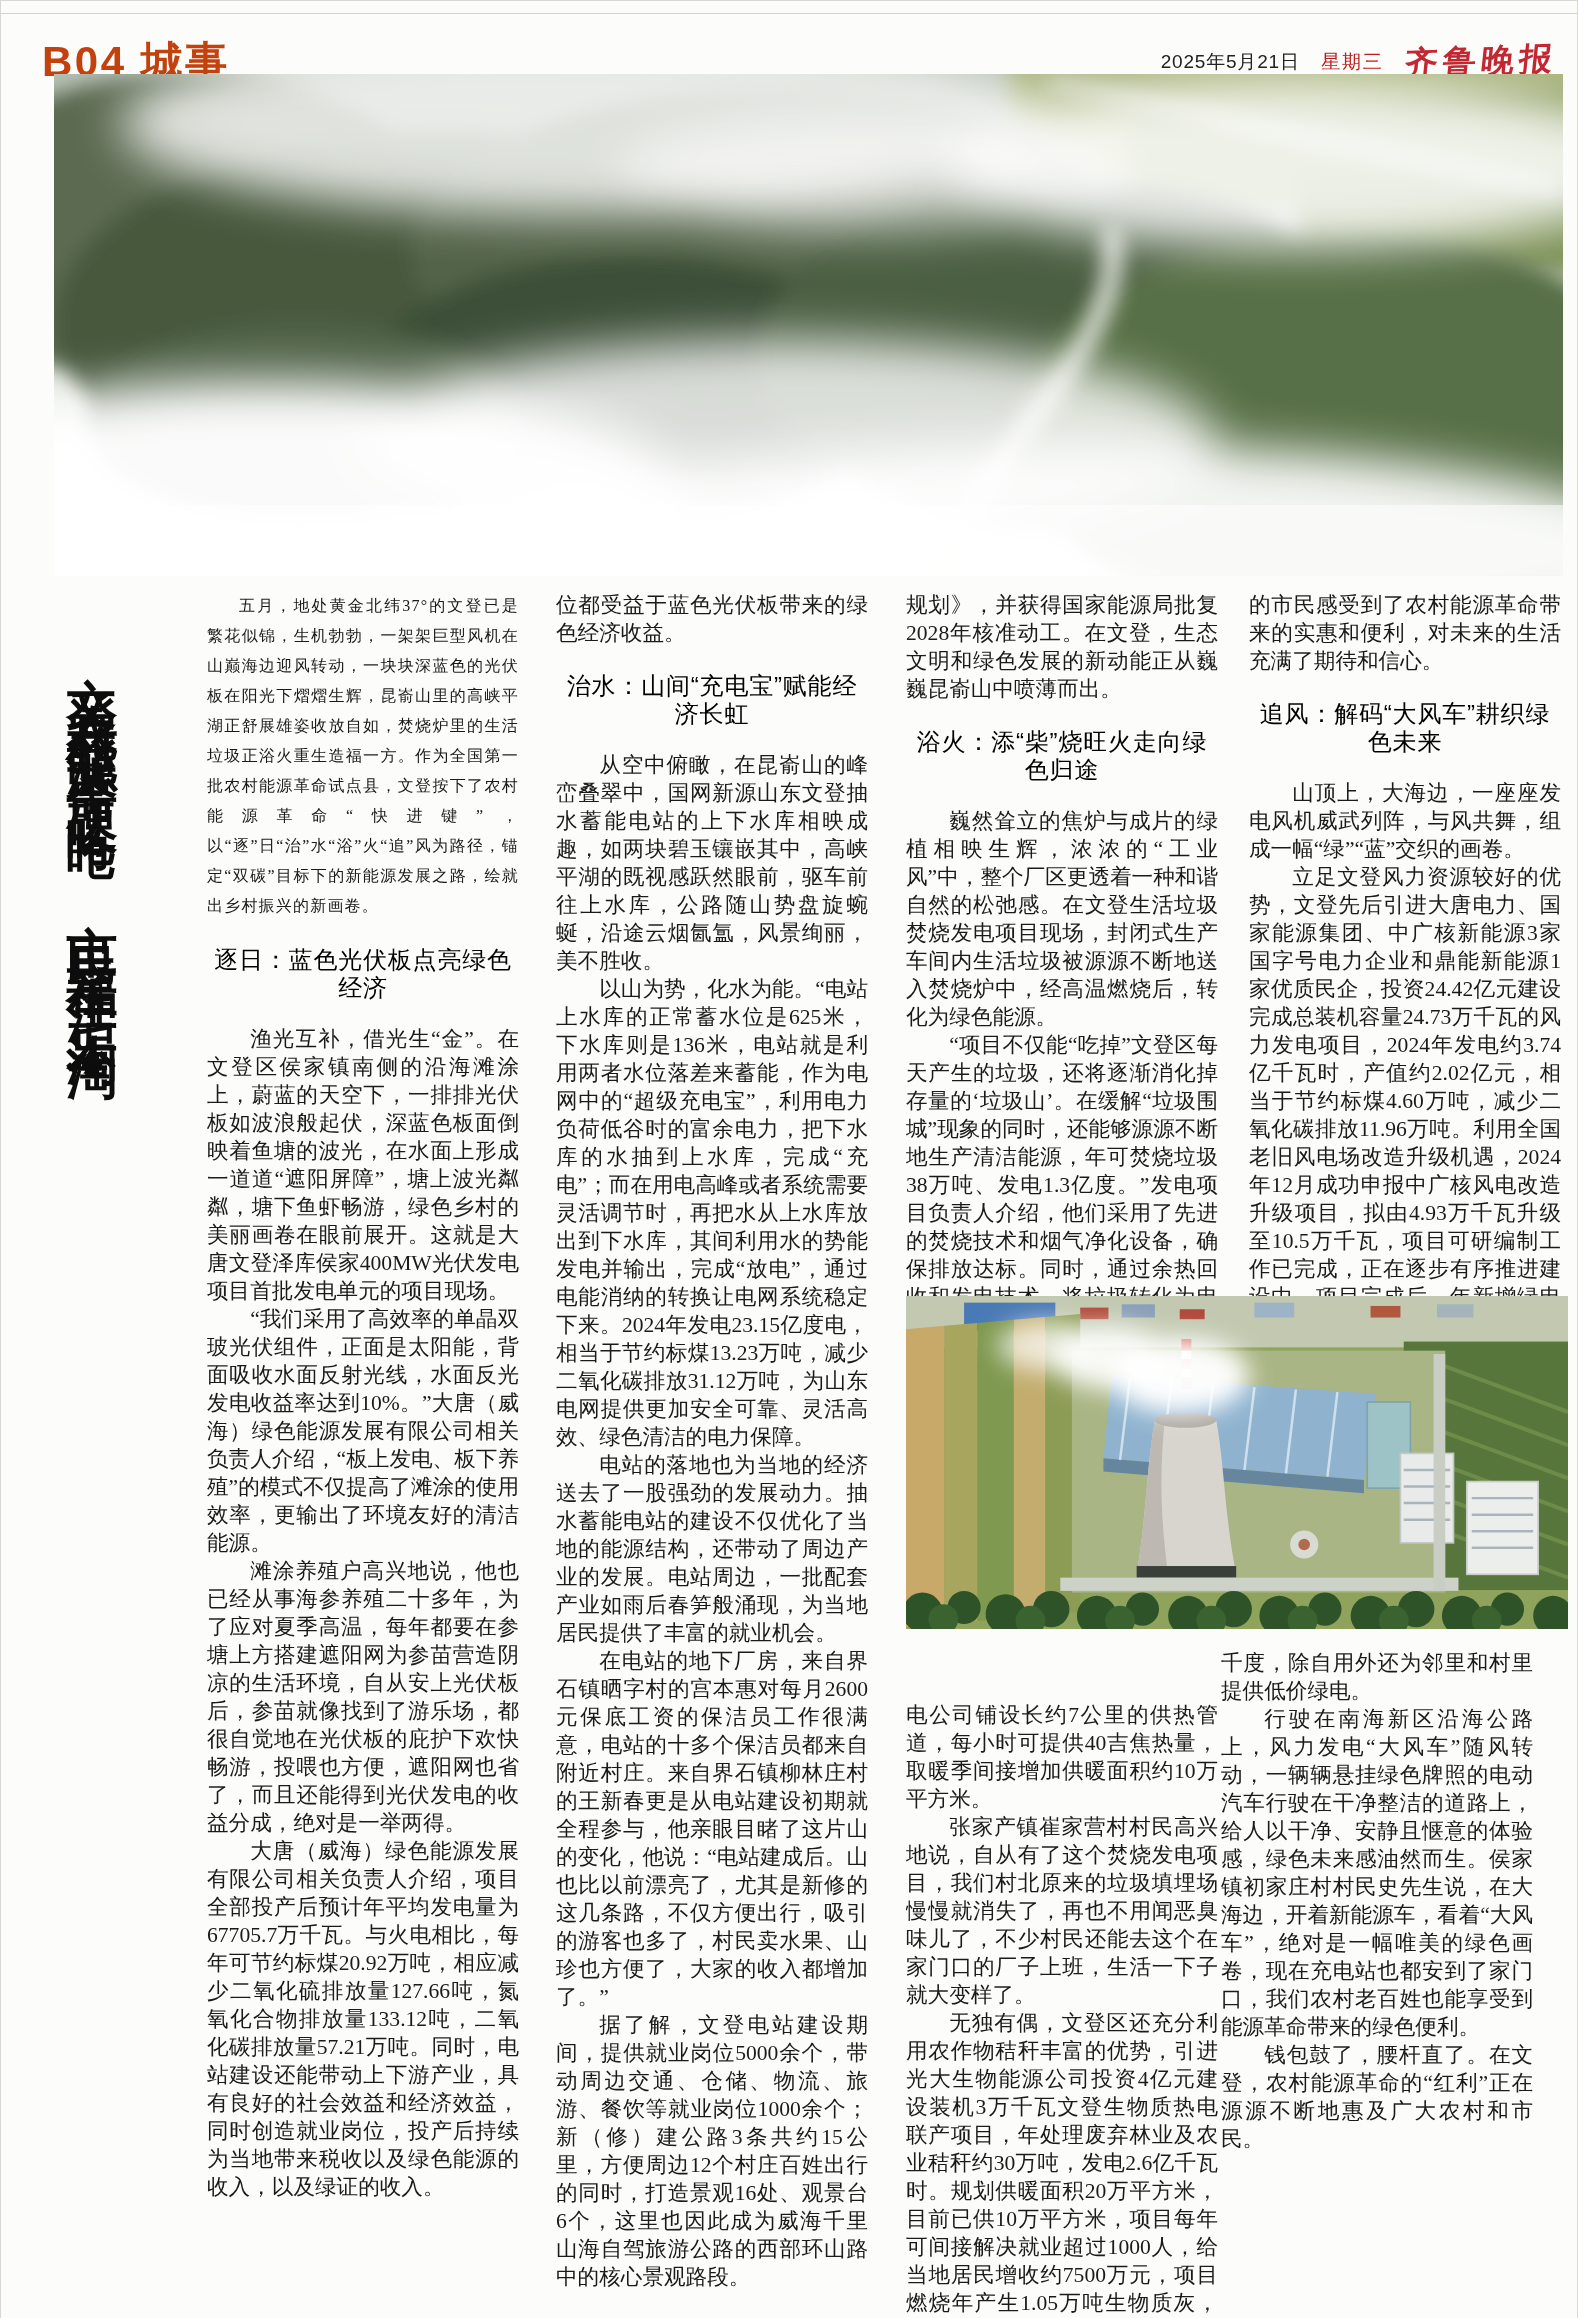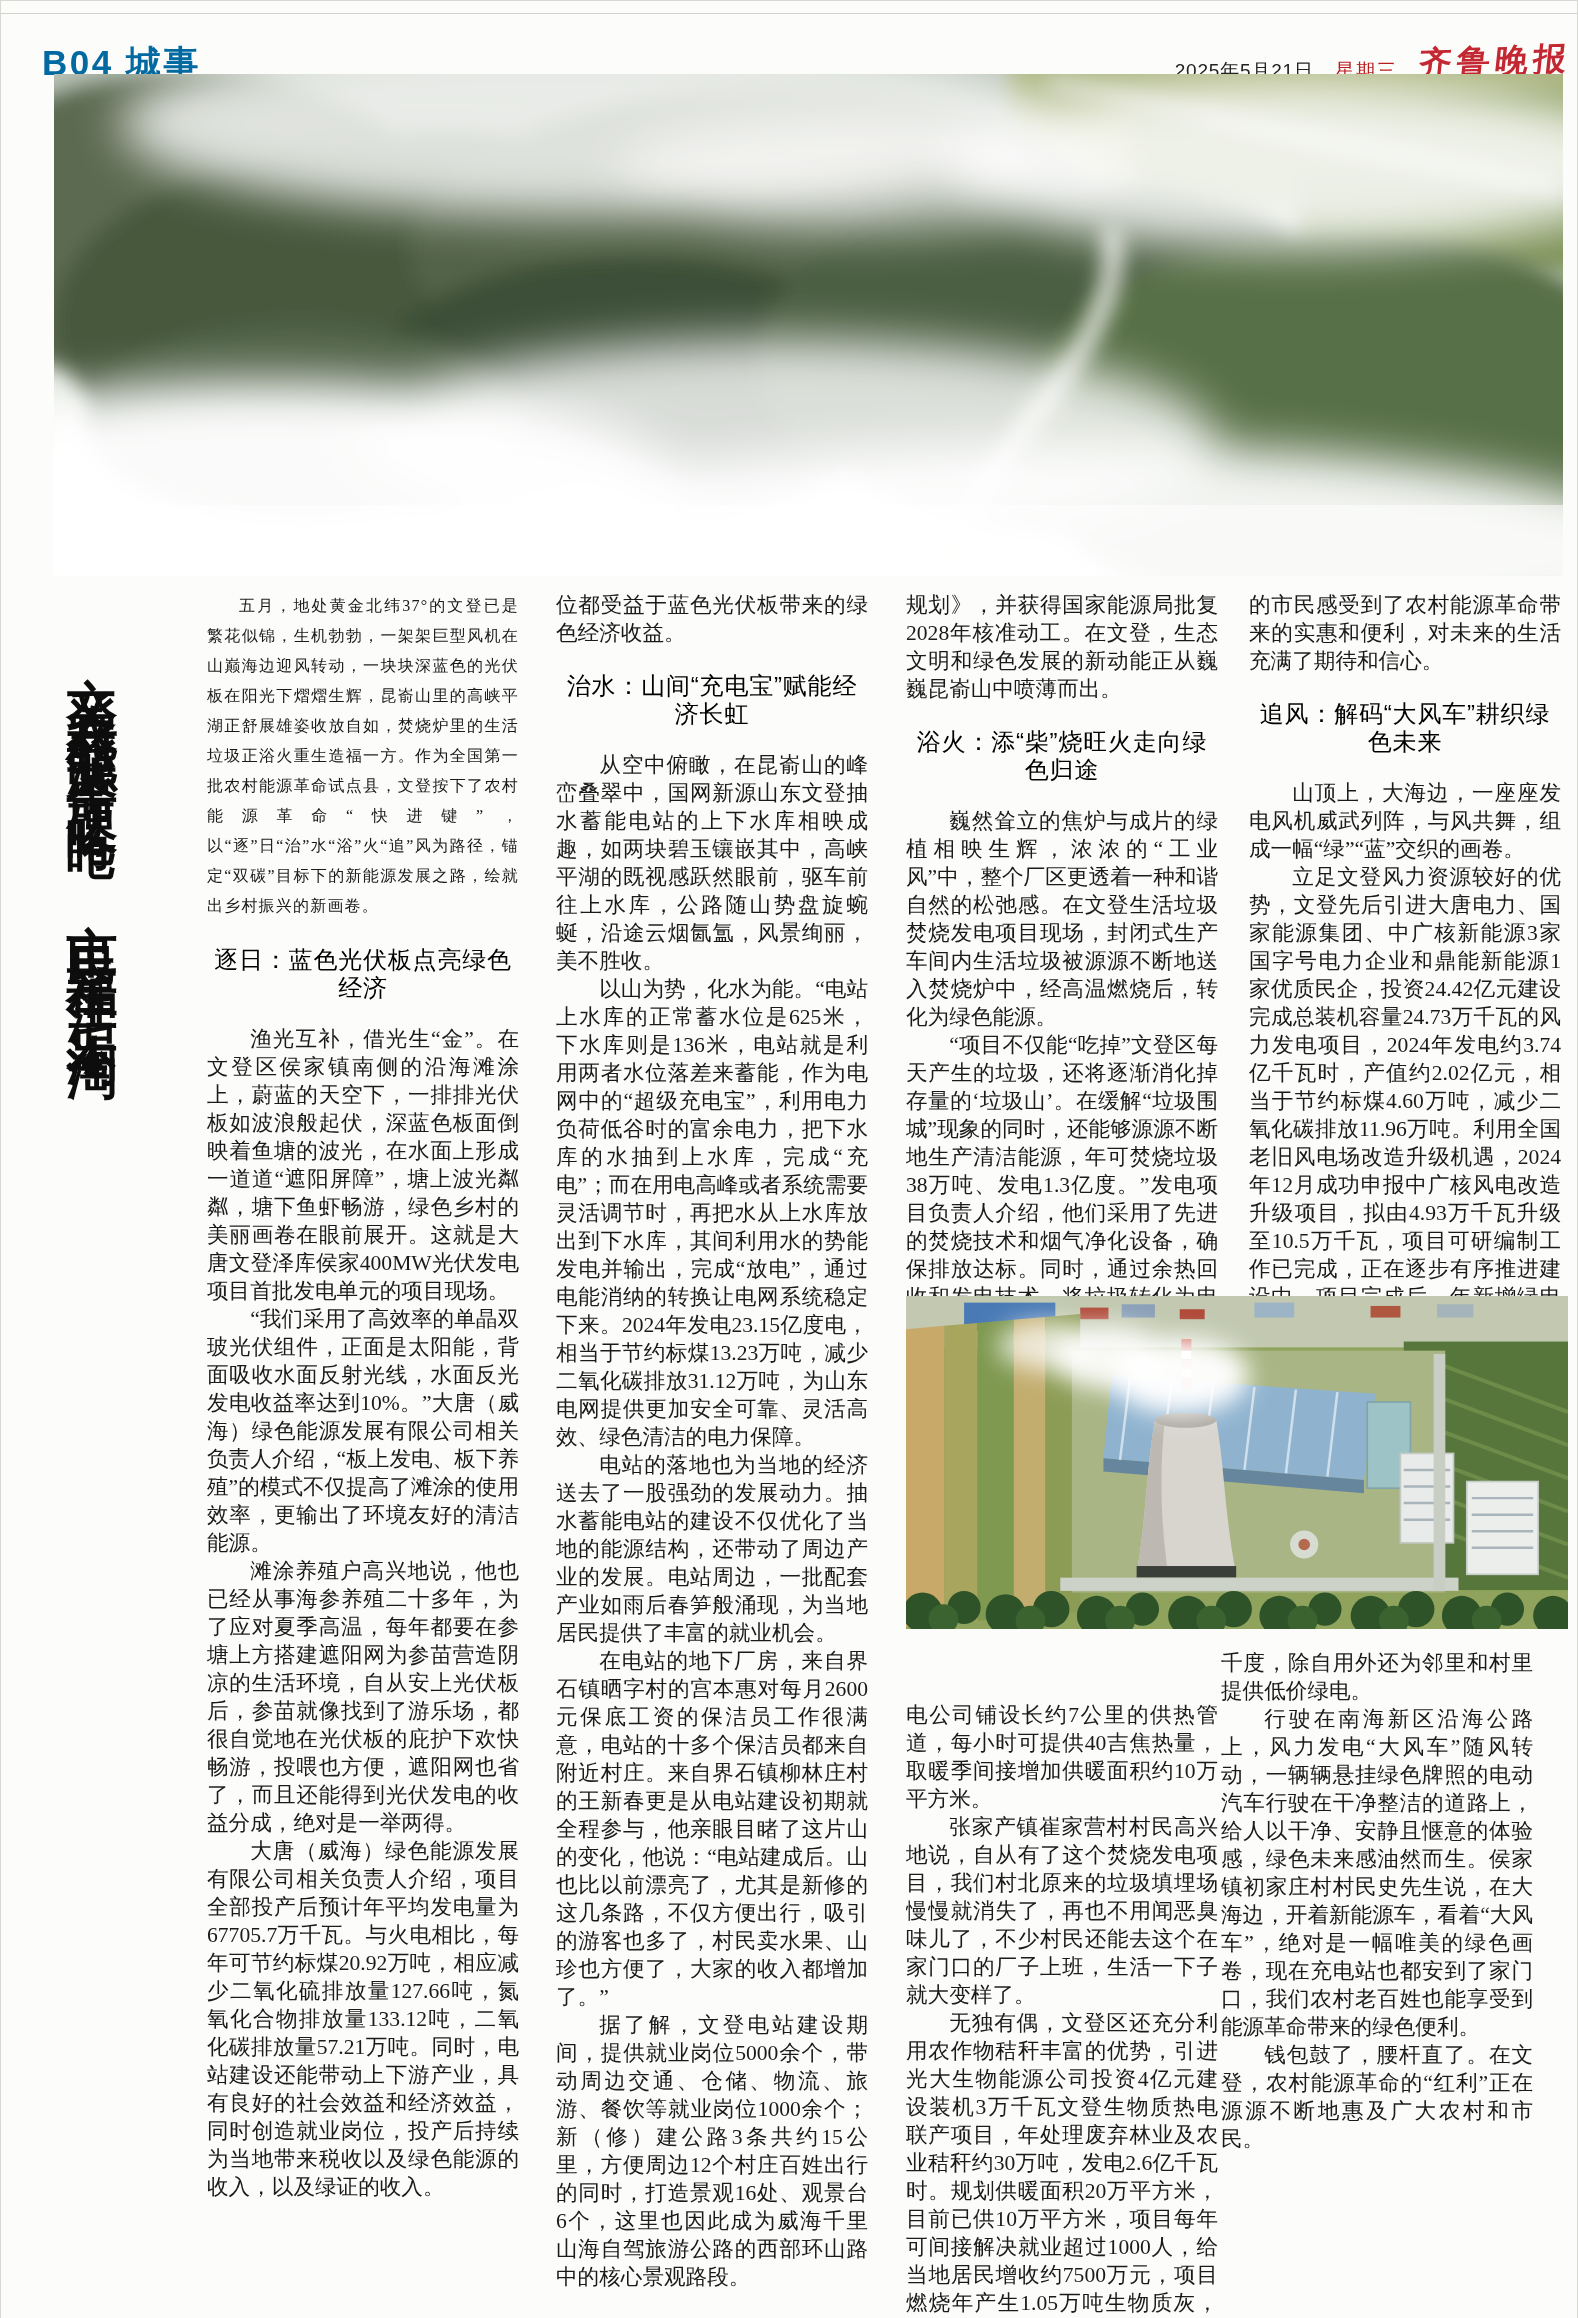--- a/index.html
+++ b/index.html
@@ -2,23 +2,23 @@
 <html style="font-size:13.3px"><head>
 <meta charset="utf-8">
 <style>
   html,body{margin:0;padding:0;background:#e9e9e5;}
   .page{position:relative;width:1578px;height:2319px;margin:0 auto;background:#fcfcfa;
         font-family:"Liberation Serif",serif;color:#1a1a1a;overflow:hidden;
         border:0.8px solid #d8d8d3;box-sizing:border-box;}
   .page-topline{position:absolute;left:0;top:11.6px;width:100%;height:0.8px;background:#d2d2cc;}
 
   
-  .hdr-edition{position:absolute;left:41px;top:39px;font-family:"Liberation Sans",sans-serif;
-        font-weight:bold;font-size:35px;color:#0369a1;letter-spacing:2.5px;}
-  .hdr-right{position:absolute;right:6px;top:38px;display:flex;align-items:flex-end;gap:21.6px;}
+  .hdr-edition{position:absolute;left:41px;top:33px;font-family:"Liberation Sans",sans-serif;
+        font-weight:bold;font-size:42px;color:#c2410c;letter-spacing:2.5px;}
+  .hdr-right{position:absolute;right:20px;top:38px;display:flex;align-items:center;gap:21.6px;}
   .hdr-date{font-family:"Liberation Sans",sans-serif;font-size:19px;color:#222;letter-spacing:0.8px;}
   .hdr-weekday{font-family:Liberation Sans, sans-serif;font-size:19px;color:#b91c1c;letter-spacing:1.7px;}
   .hdr-masthead{font-size:33px;font-weight:bold;color:#c32731;letter-spacing:5px;
         transform:skewX(-8deg) rotate(-2deg);font-family:"Liberation Serif",serif;}
 
   
   .photo-top{position:absolute;left:53px;top:73px;width:1509px;height:502px;overflow:hidden;}
   .photo-plant{position:absolute;left:905px;top:1295px;width:662px;height:333px;overflow:hidden;}
   .photo-top svg,.photo-plant svg{display:block;width:100%;height:100%;}
 

